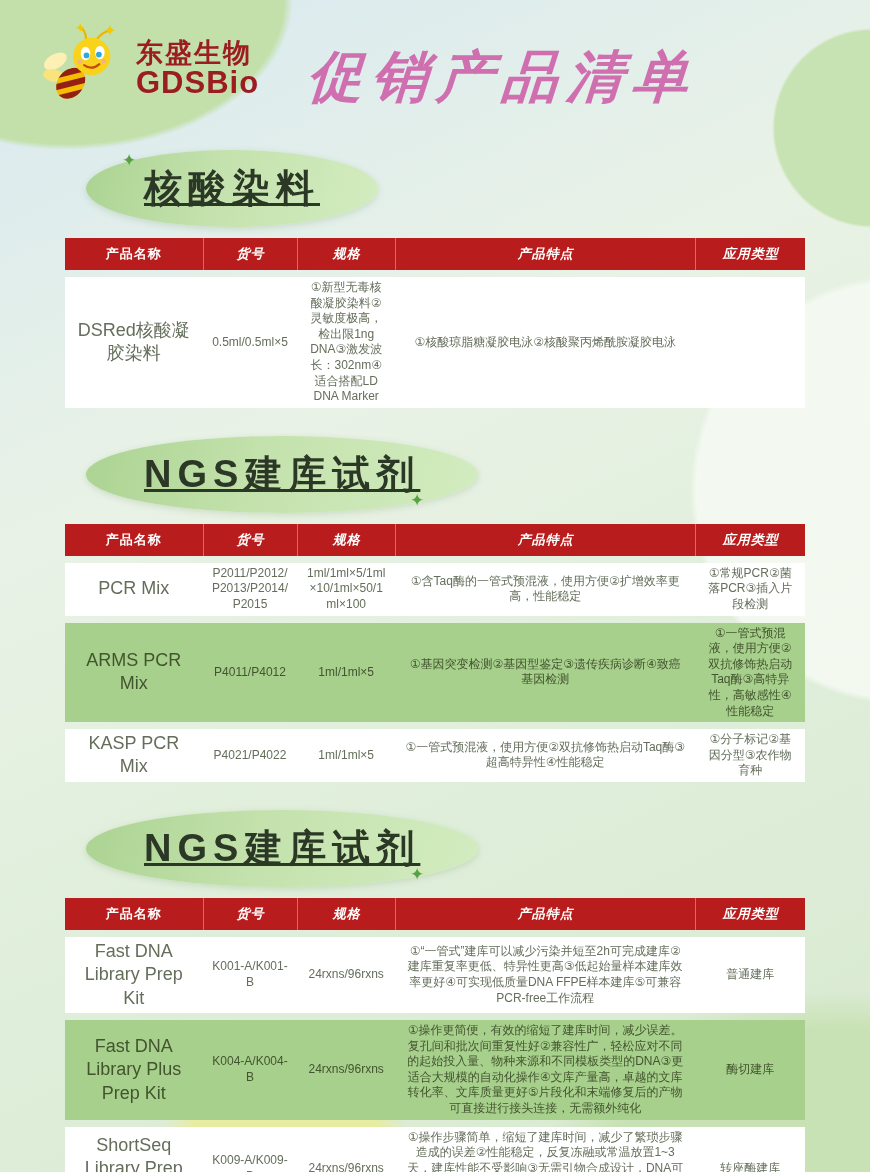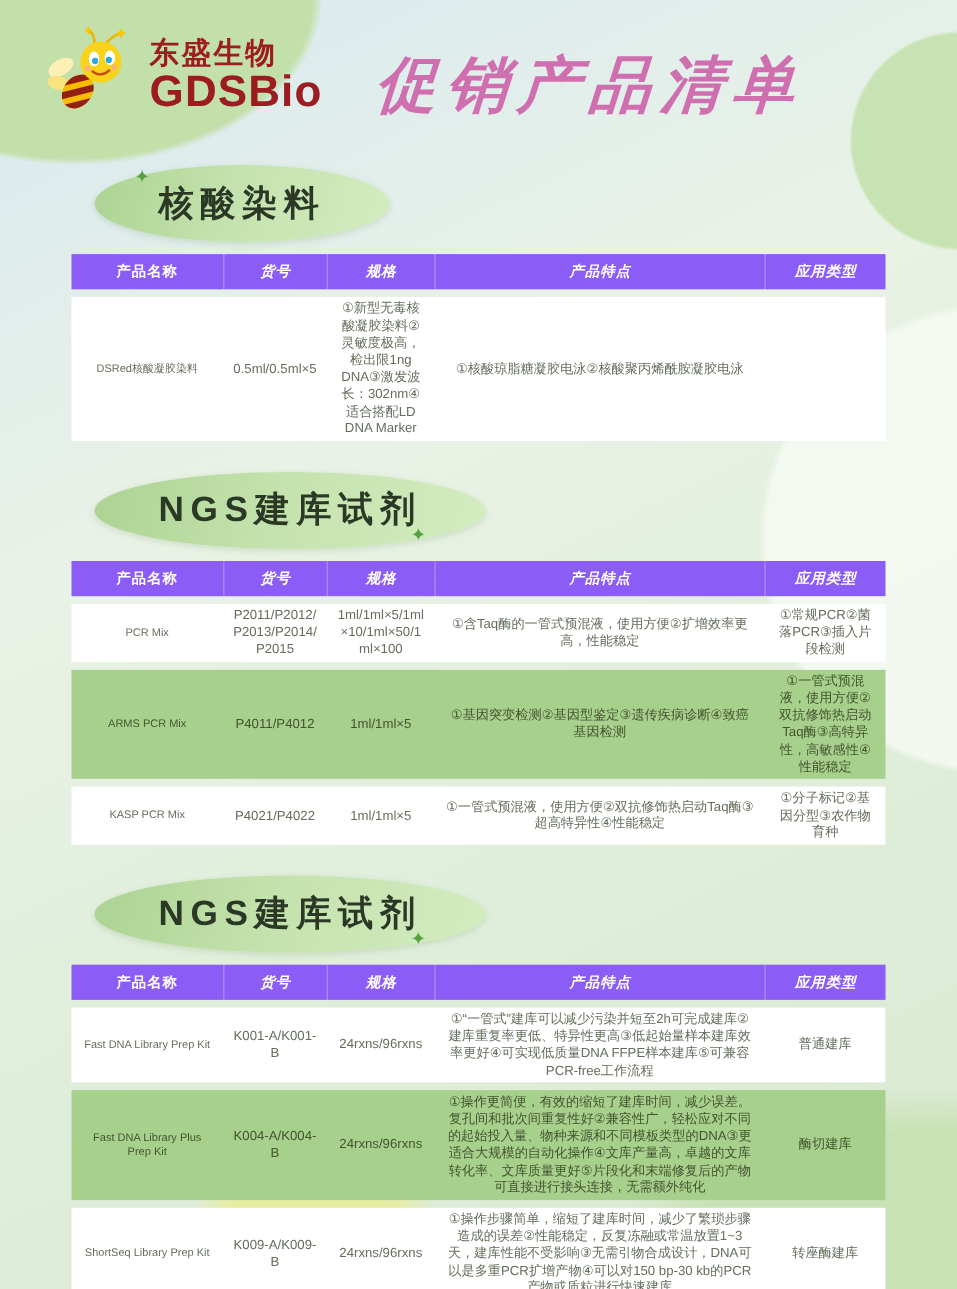--- a/index.html
+++ b/index.html
@@ -13,60 +13,60 @@
       radial-gradient(circle 215px at 905px 490px, rgba(244,249,241,.95) 0 97%, transparent 100%),
       radial-gradient(ellipse 225px 150px at 68px 0px, #c3e0ab 0 96%, transparent 100%),
       radial-gradient(ellipse 130px 170px at 285px 1190px, #e6eda2 0 80%, transparent 100%),
       radial-gradient(ellipse 300px 190px at 840px 1180px, #c9e2b5 0 80%, transparent 100%),
       linear-gradient(155deg, #d8e9f1 0%, #e9f2e6 35%, #dfeeda 65%, #d8e9d0 100%);
   }
   .page-header { display:flex; align-items:flex-start; padding:22px 0 0 42px; height:110px; }
   .logo { display:flex; align-items:center; gap:6px; }
   .brand-text { display:flex; flex-direction:column; line-height:1.05; margin-top:6px; }
   .brand-cn { font-size:27px; font-weight:bold; color:#9b1c21; letter-spacing:2px; }
-  .brand-en { font-size:40px; font-weight:800; color:#9b1c21; letter-spacing:1px; }
+  .brand-en { font-size:31px; font-weight:800; color:#9b1c21; letter-spacing:1px; }
   .page-title {
     font-size:56px; font-weight:900; font-style:italic; color:#d06fb0;
     letter-spacing:9px; margin:18px 0 0 48px; transform:skewX(-4deg);
     white-space:nowrap;
   }
   .sections { margin-top:40px; }
   .product-section { margin-bottom:28px; }
   .pill-wrap { margin-left:86px; position:relative; display:inline-block; }
   .pill {
     position:relative; display:inline-block;
     padding:13px 58px; border-radius:50%;
     background:linear-gradient(105deg, #abd392 0%, #c4e2ad 45%, #d3ecc0 100%);
     box-shadow:0 2px 6px rgba(120,160,100,.25);
   }
-  .pill-text { font-size:32px; font-weight:bold; color:#2c3826; letter-spacing:6px; }
+  .pill-text { font-size:38px; font-weight:bold; color:#2c3826; letter-spacing:6px;text-decoration:underline; }
   .sparkle { position:absolute; color:#58a143; font-size:17px; line-height:1; }
   .sparkle.s1 { left:36px; top:2px; display:none; }
   .sparkle.s2 { right:54px; bottom:4px; display:none; }
   .sparkle-left  .sparkle.s1 { display:block; }
   .sparkle-right .sparkle.s2 { display:block; }
   .table { margin:11px 65px 0 65px; }
   .thead, .row { display:grid; grid-template-columns:18.6% 12.8% 13.2% 40.6% 14.8%; }
-  .thead { background:#8b5cf6; }
+  .thead { background:#b91c1c; }
   .hcell {
     color:#ffffff; font-size:13px; font-weight:bold; text-align:center;
     padding:7px 4px; letter-spacing:1px;
   }
   .hcell + .hcell { border-left:1px solid rgba(255,255,255,.35);font-style:italic; }
   .tbody { margin-top:7px; }
   .row { background:#ffffff; margin-bottom:7px; }
   .row:last-child { margin-bottom:0; }
   .row.highlight { background:#a8d08d; }
   .cell {
     display:flex; align-items:center; justify-content:center;
     text-align:center; padding:3px 9px; font-size:12px; line-height:1.3;
     color:#646e5b; word-break:break-word;
   }
   .row.highlight .cell { color:#43552f; }
-  .cell-name { font-size:10px; }
+  .cell-name { font-size:18px; }
   .cell-code, .cell-spec { word-break:break-all; }
 </style>
 </head>
 <body>
 
 <header class="page-header">
   <div class="logo">
     <svg viewBox="0 0 92 92" width="88" height="88" aria-hidden="true">
       <defs>
         <clipPath id="beeBody">

